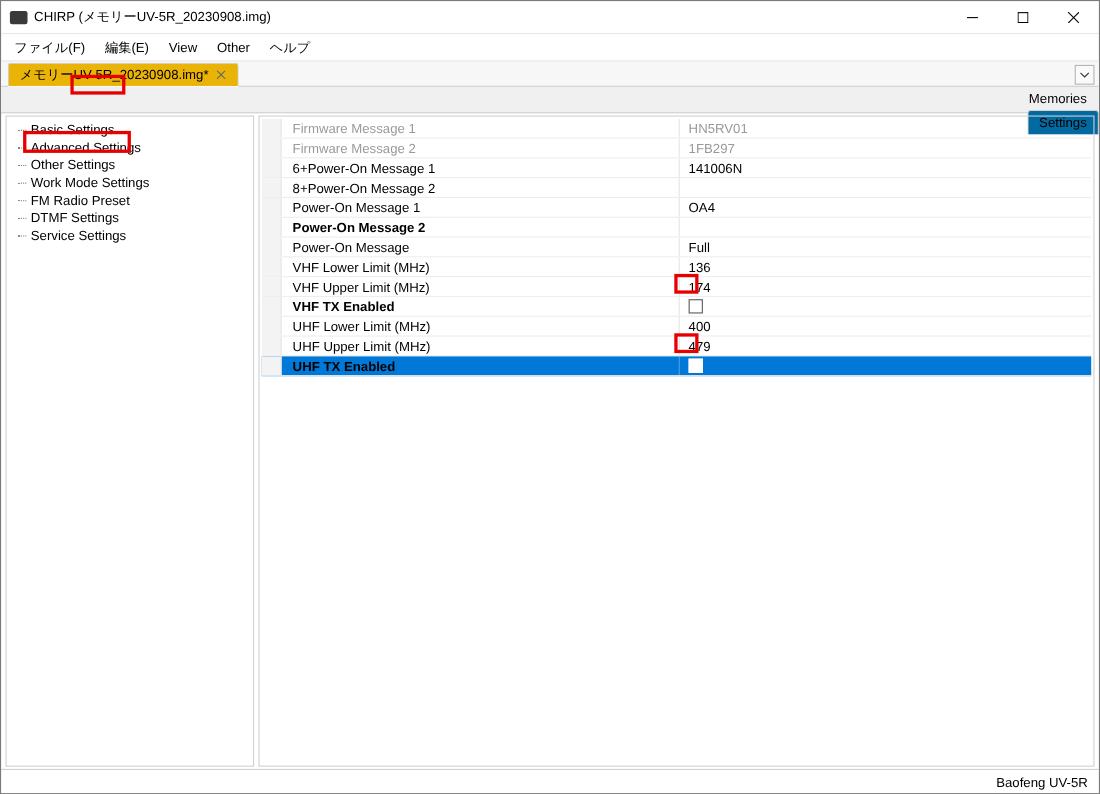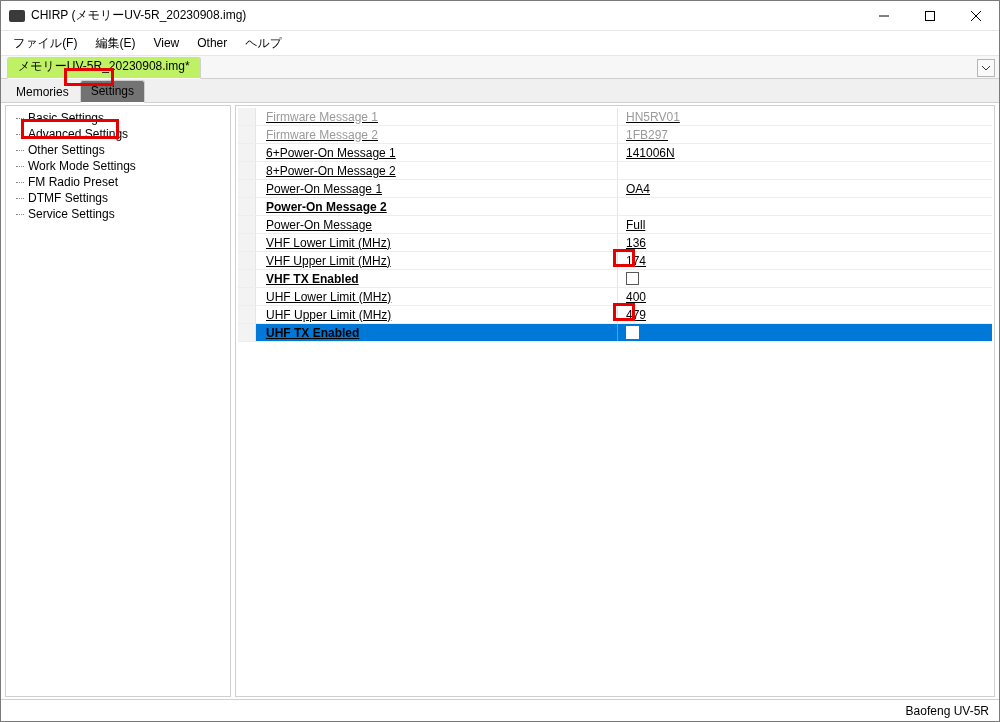--- a/index.html
+++ b/index.html
@@ -8,32 +8,32 @@
   .titlebar { height:30px; display:flex; align-items:center; border-bottom:1px solid #e6e6e6; }
   .titlebar-icon { width:16px; height:12px; margin:0 6px 0 8px; display:inline-block; background:#3a3a3a; border-radius:2px; position:relative;}
   .titlebar-text { flex:0 0 auto; font-size:12px; }
   .titlebar-spacer { flex:1; }
   .winbtns { display:flex; height:100%; }
   .winbtn { width:46px; display:flex; align-items:center; justify-content:center; }
   .winbtn svg { stroke:#000; }
   .menubar { height:24px; display:flex; align-items:center; padding:0 4px; gap:2px; }
   .menuitem { padding:2px 8px; }
   .doc-tab-bar { height:24px; display:flex; align-items:center; background:#f7f7f7; border-top:1px solid #e6e6e6; border-bottom:1px solid #d0d0d0; position:relative;}
-  .doc-tab { display:flex; align-items:center; gap:6px; background:#bef264; border:1px solid #d0d0d0; border-bottom:1px solid #fff; height:22px; padding:0 10px; margin-left:6px; margin-top:2px; border-radius:3px 3px 0 0;flex-direction:column;}
+  .doc-tab { display:flex; align-items:center; gap:6px; background:#eab308; border:1px solid #d0d0d0; border-bottom:1px solid #fff; height:22px; padding:0 10px; margin-left:6px; margin-top:2px; border-radius:3px 3px 0 0;}
   .doc-close { width:10px; height:10px; display:flex; align-items:center; justify-content:center; }
   .doc-dropdown { position:absolute; right:4px; top:3px; width:18px; height:18px; border:1px solid #b5b5b5; background:#fafafa; display:flex; align-items:center; justify-content:center;}
-  .view-tabs { height:24px; display:flex; align-items:flex-end; background:#f0f0f0; border-bottom:1px solid #d0d0d0; padding-left:4px;}
+  .view-tabs { height:24px; display:flex; align-items:flex-end; background:#f0f0f0; border-bottom:1px solid #d0d0d0; padding-left:4px;flex-direction:column;}
   .view-tab { padding:3px 10px 4px 10px; border:1px solid transparent; border-bottom:none; margin-bottom:-1px; cursor:default;}
-  .view-tab.active { background:#737373; border:1px solid #d0d0d0; border-bottom:1px solid #fff; border-radius:3px 3px 0 0;}
+  .view-tab.active { background:#0369a1; border:1px solid #d0d0d0; border-bottom:1px solid #fff; border-radius:3px 3px 0 0;}
   .content { flex:1; display:flex; min-height:0;text-align:right; }
   .tree-pane { width:226px; border:1px solid #d0d0d0; margin:2px 2px 2px 4px; padding:4px 2px; overflow:auto; }
   .tree-item { display:flex; align-items:center; gap:4px; padding:1px 4px 1px 20px; position:relative; white-space:nowrap;}
   .tree-item::before { content:""; position:absolute; left:8px; top:50%; width:8px; border-top:1px dotted #888;}
   .settings-pane { flex:1; border:1px solid #d0d0d0; margin:2px 4px 2px 2px; padding:2px; overflow:auto; position:relative;}
-  .grid { width:100%;text-decoration:underline; }
+  .grid { width:100%; }
   .row { display:flex; align-items:center; height:18px; border-bottom:1px solid #ededed; }
   .row .handle { width:18px; height:100%; background:#f3f3f3; border-right:1px solid #e5e5e5;}
   .row .label { flex:0 0 362px; padding-left:10px; border-right:1px solid #e5e5e5; height:100%; display:flex; align-items:center; overflow:hidden;}
   .row .value { flex:1; padding-left:8px; height:100%; display:flex; align-items:center;}
   .row.disabled .label, .row.disabled .value { color:#9a9a9a; }
   .row.bold .label { font-weight:700; }
   .row.selected { background:#0078d7; color:#000000; }
   .row.selected .label, .row.selected .value { border-right-color:rgba(255,255,255,0.3); }
   .checkbox { width:13px; height:13px; border:1px solid #595959; background:#fff; display:inline-block;}
   .row.selected .checkbox { border-color:#fff; }

